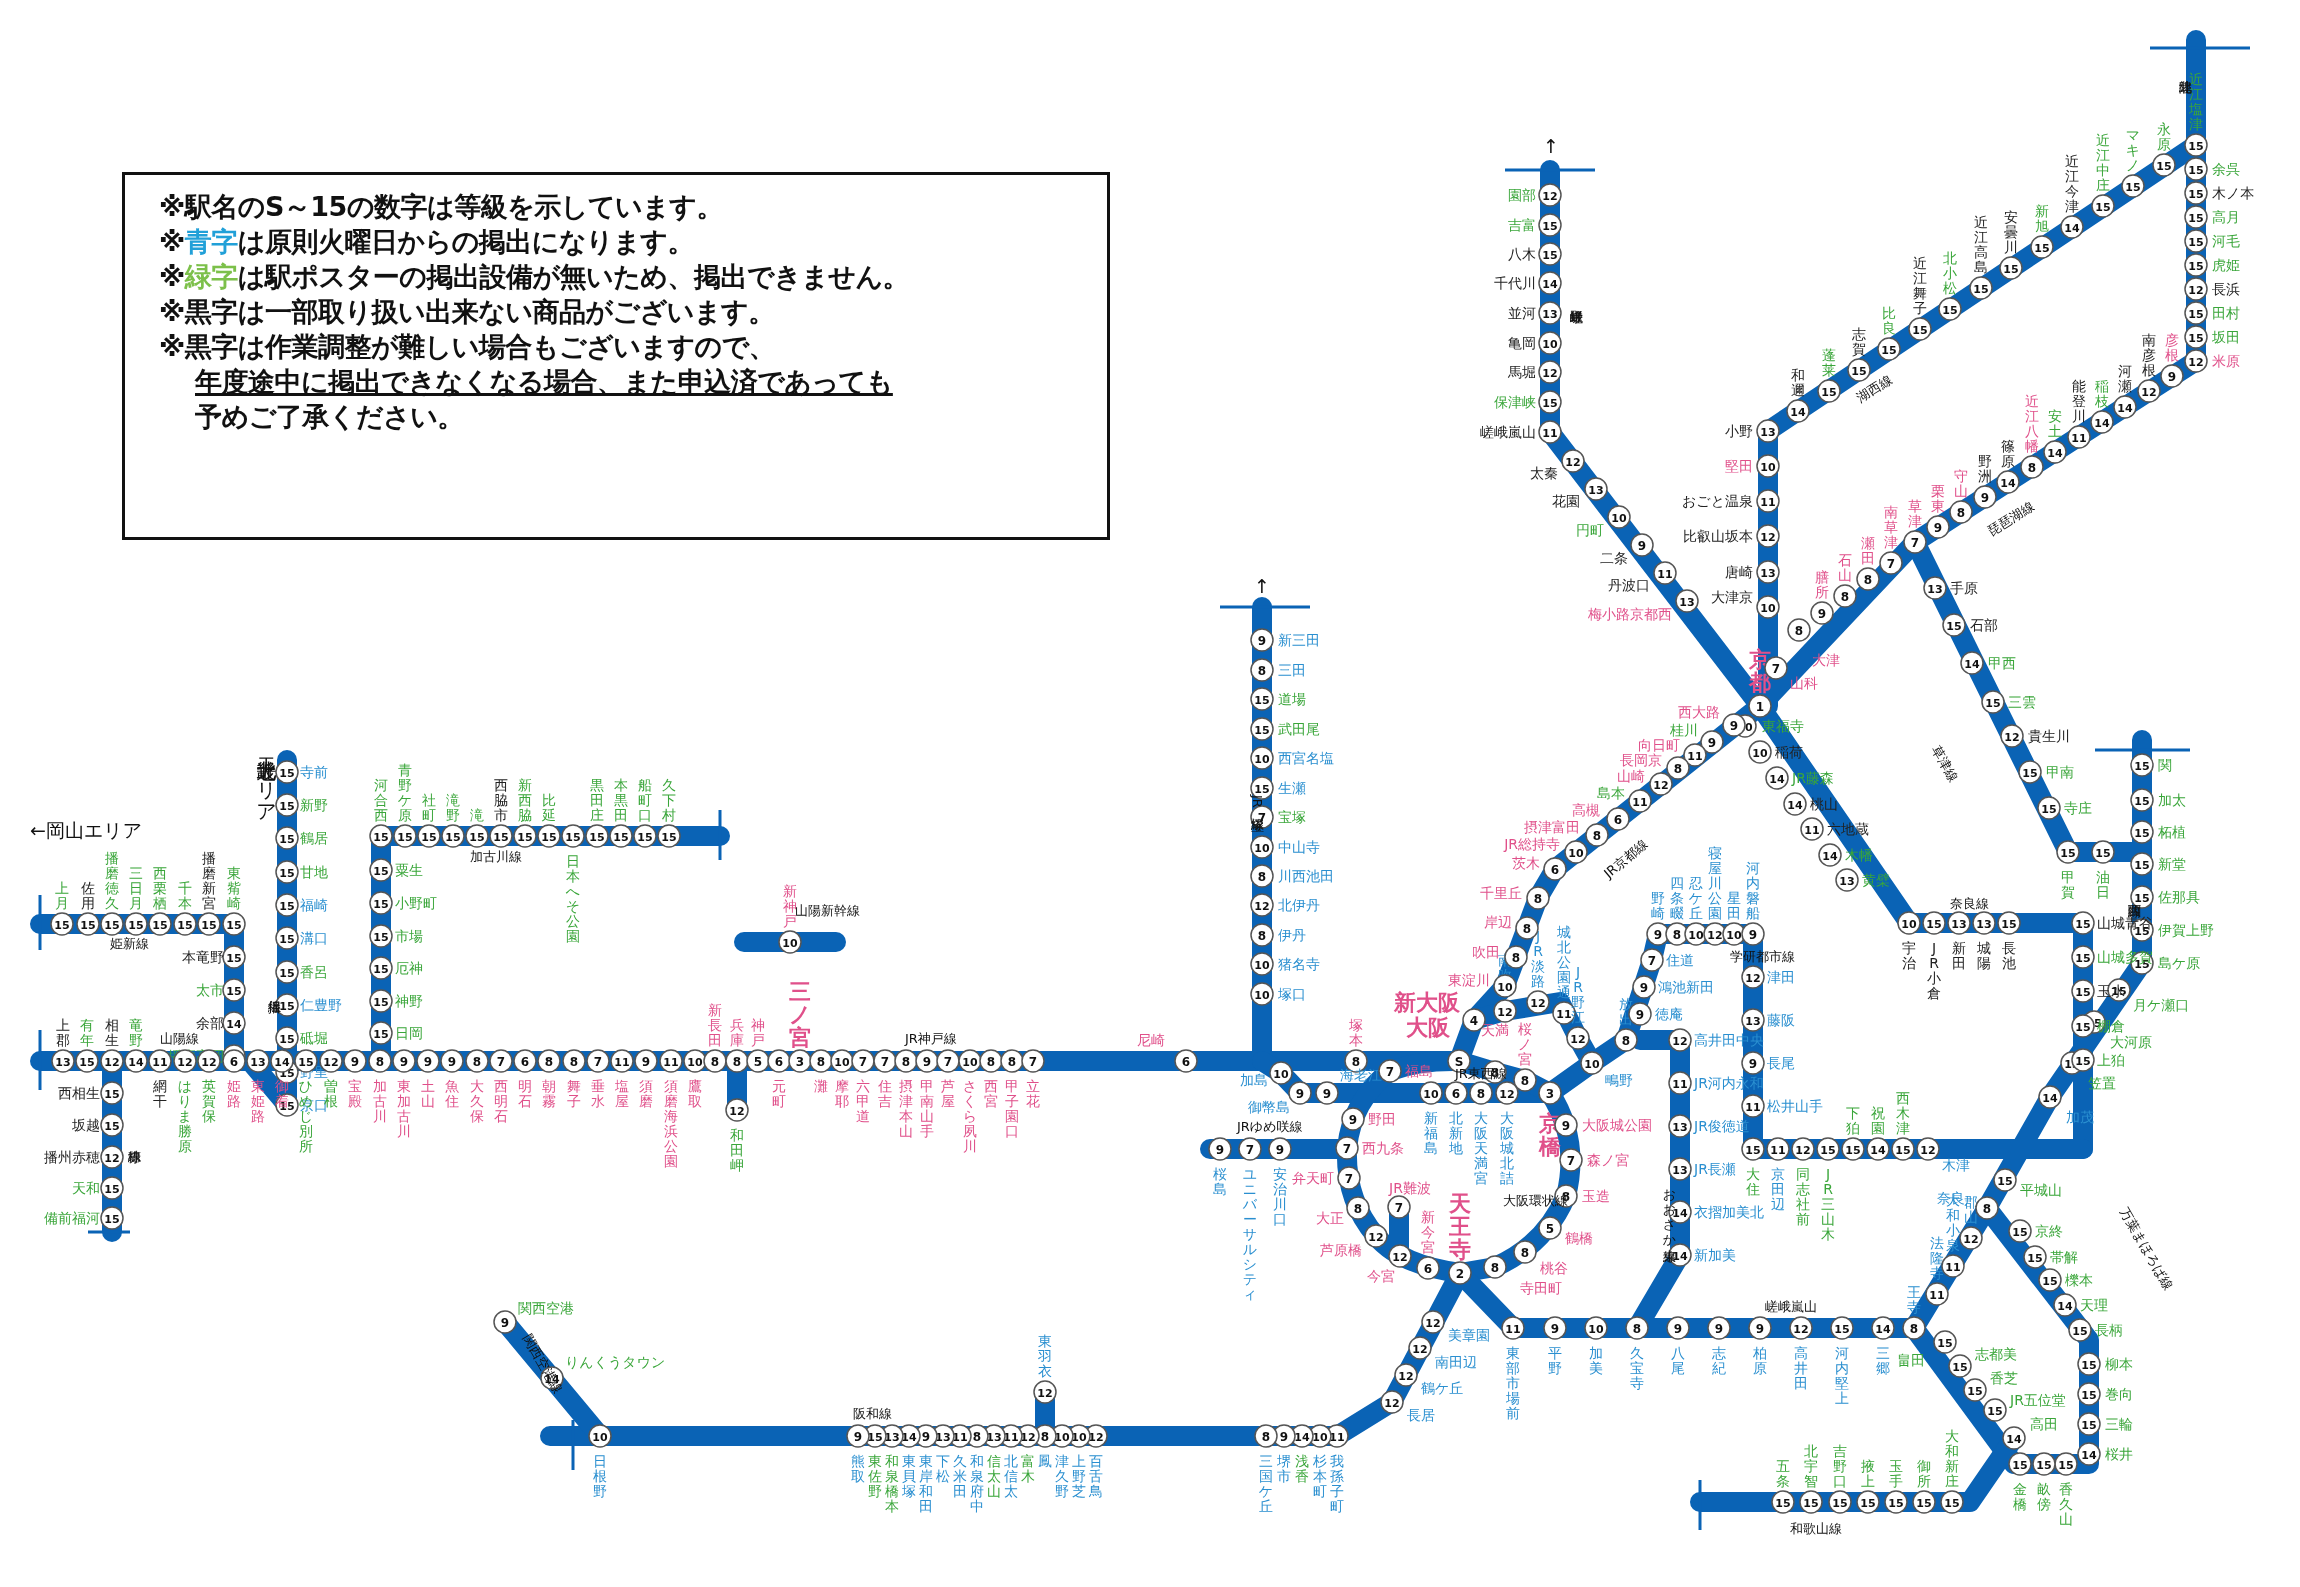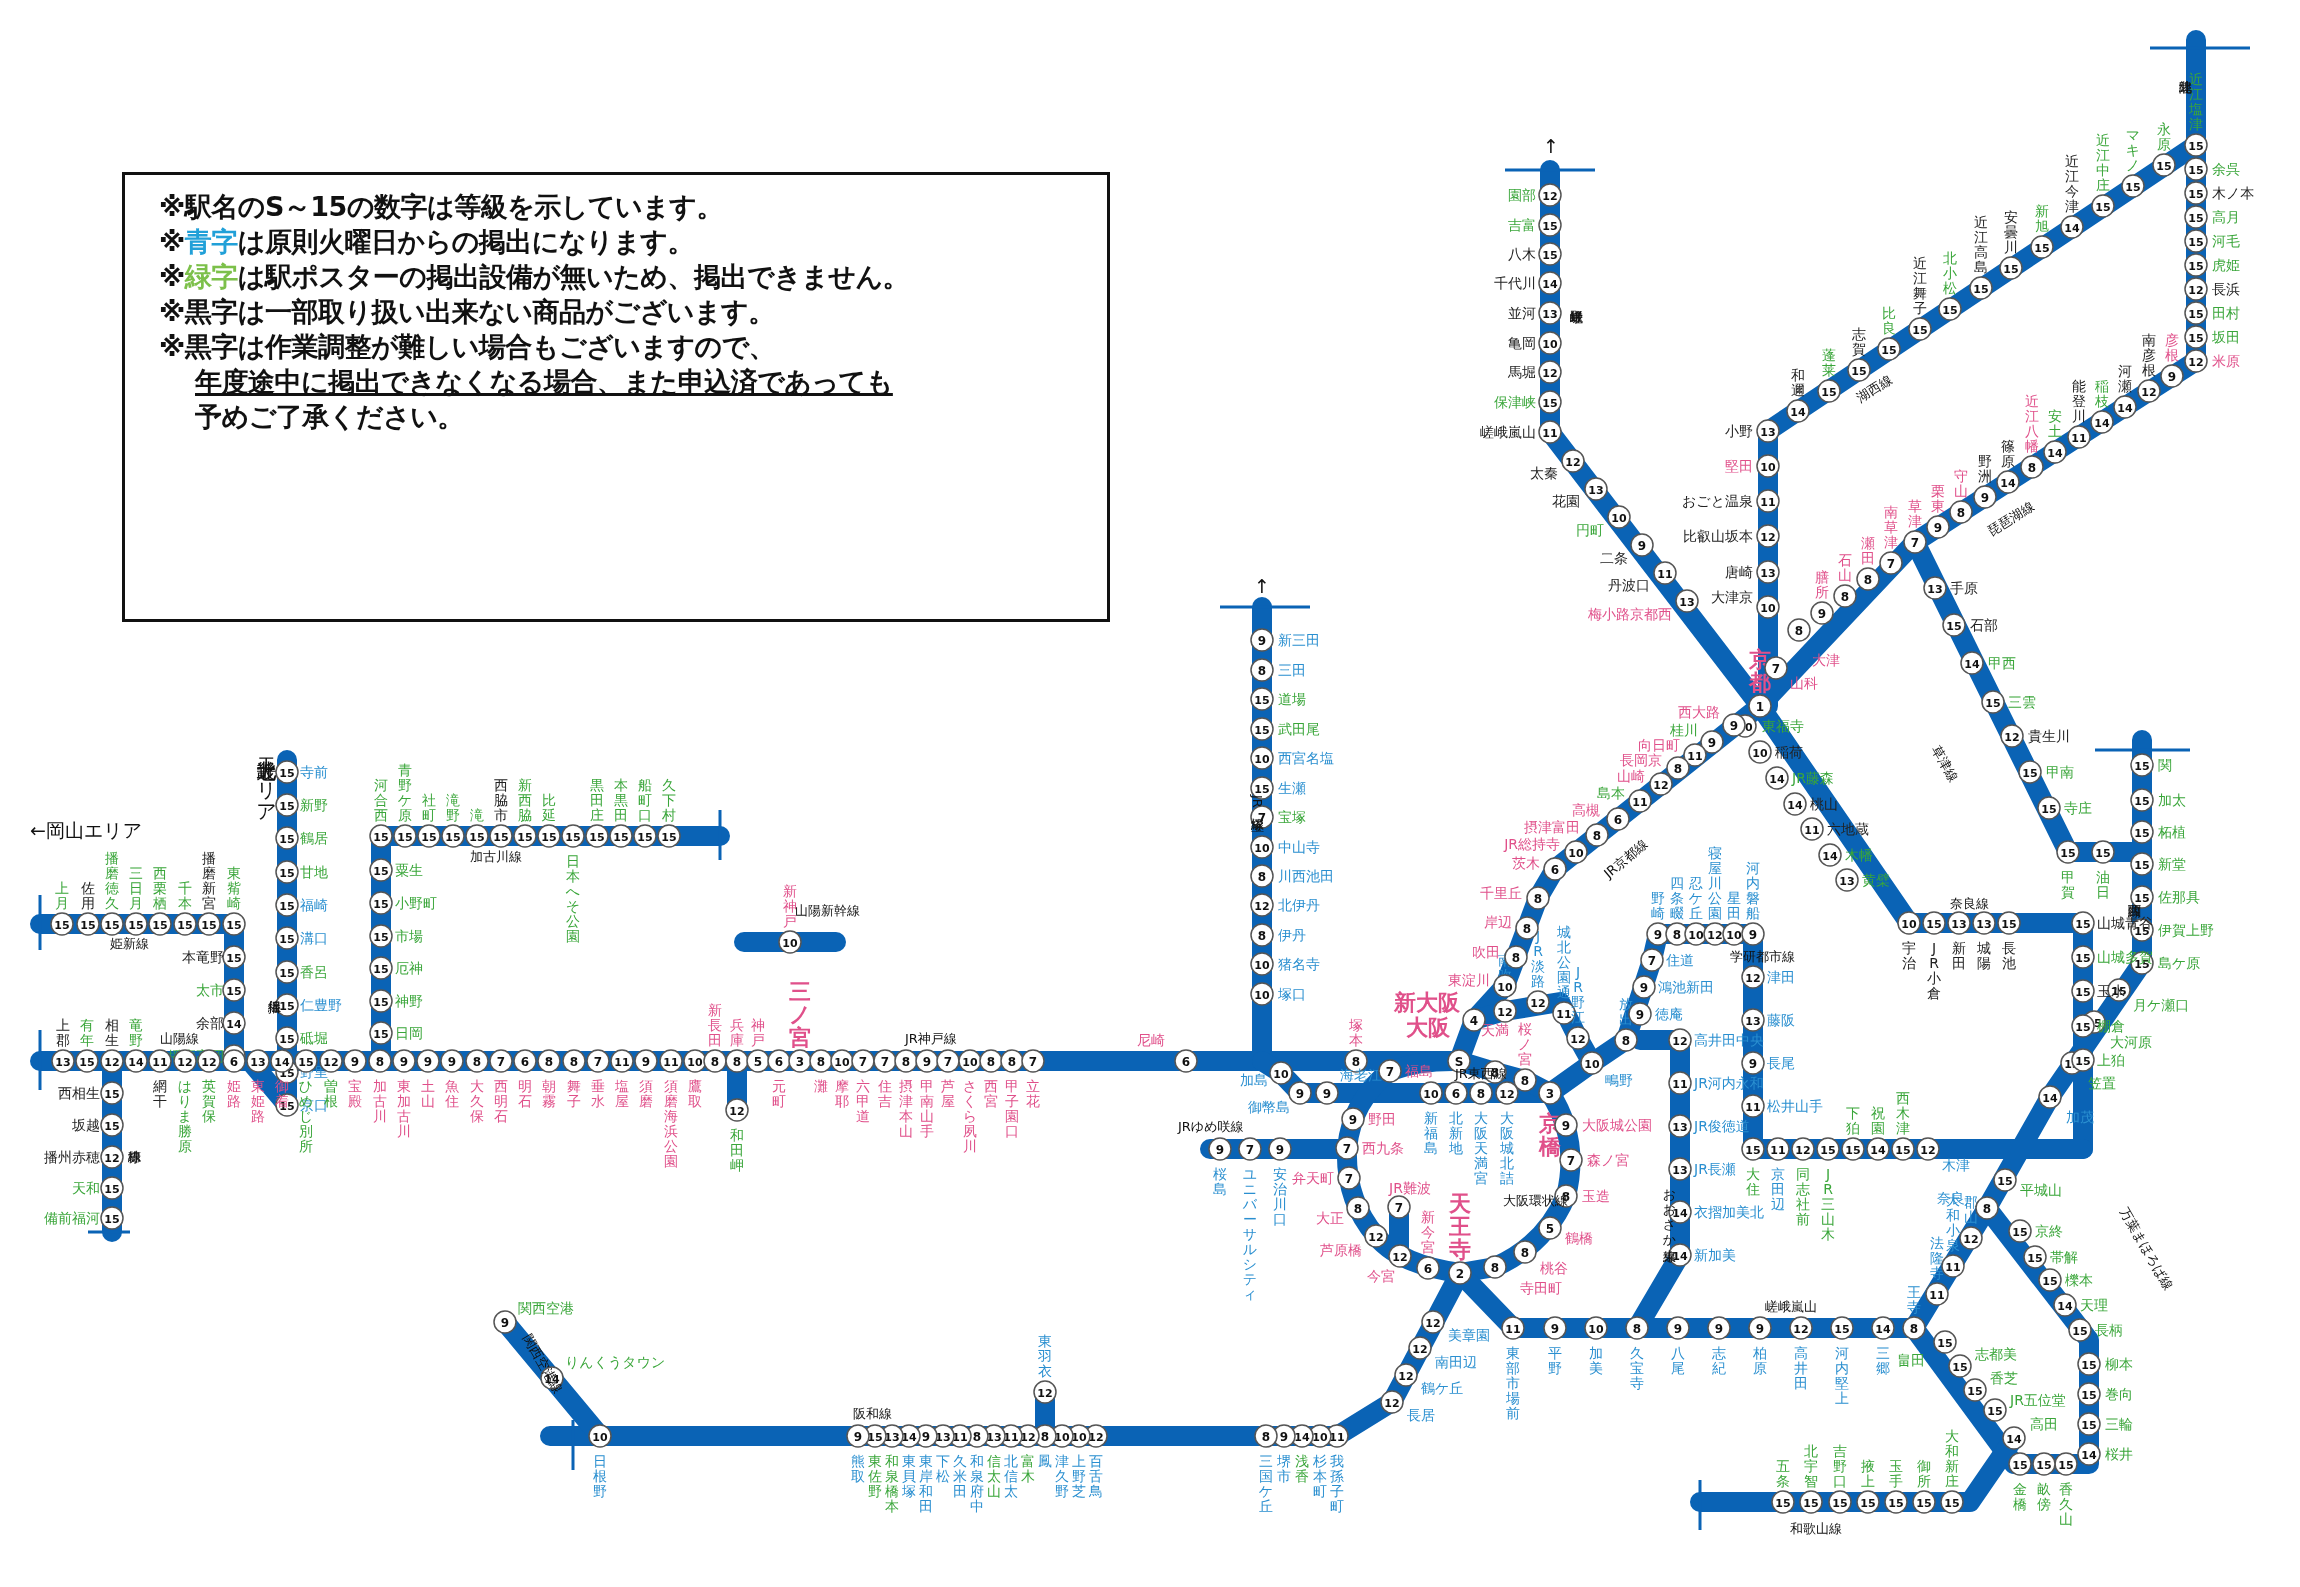--- a/index.html
+++ b/index.html
@@ -1,18 +1,18 @@
 <!DOCTYPE html>
 <html><head>
 <meta charset="utf-8">
 <style>
   html,body{margin:0;padding:0;background:#fff;}
   body{width:2300px;height:1587px;position:relative;overflow:hidden;font-family:"DejaVu Sans","Liberation Sans",sans-serif;}
   #map{position:absolute;left:0;top:0;}
-  .notice{position:absolute;left:122px;top:172px;width:988px;height:450px;border:3px solid #111;background:#fff;box-sizing:border-box;padding:14px 0 0 34px;}
+  .notice{position:absolute;left:122px;top:172px;width:988px;height:368px;border:3px solid #111;background:#fff;box-sizing:border-box;padding:14px 0 0 34px;}
   .notice p{margin:0;font-size:27px;line-height:35px;color:#111;font-weight:bold;white-space:nowrap;letter-spacing:-0.5px;}
   .notice p.indent{padding-left:36px;}
   .notice u{text-decoration:underline;text-decoration-thickness:3px;}
   .red{color:#e02020;} .blue{color:#21a0d8;margin-top:48px;} .green{color:#7cc04a;}
   .lbl{position:absolute;font-size:19px;color:#111;white-space:nowrap;}
   .vlbl{position:absolute;font-size:13px;color:#111;writing-mode:vertical-rl;white-space:nowrap;}
 </style>
 </head>
 <body>
 
@@ -2211,19 +2211,19 @@
 <div class="lbl" style="left:470px;top:848px;font-size:13px;">加古川線</div>
 <div class="lbl" style="left:795px;top:902px;font-size:13px;">山陽新幹線</div>
 <div class="lbl" style="left:905px;top:1030px;font-size:13px;">JR神戸線</div>
 <div class="lbl" style="left:1600px;top:850px;font-size:13px;transform:rotate(-40deg);">JR京都線</div>
 <div class="lbl" style="left:1855px;top:380px;font-size:13px;transform:rotate(-32deg);">湖西線</div>
 <div class="lbl" style="left:1985px;top:510px;font-size:13px;transform:rotate(-32deg);">琵琶湖線</div>
 <div class="lbl" style="left:1925px;top:755px;font-size:13px;transform:rotate(60deg);">草津線</div>
 <div class="lbl" style="left:1950px;top:895px;font-size:13px;">奈良線</div>
 <div class="lbl" style="left:1730px;top:948px;font-size:13px;">学研都市線</div>
 <div class="lbl" style="left:1455px;top:1065px;font-size:13px;">JR東西線</div>
-<div class="lbl" style="left:1178px;top:1118px;font-size:13px;">JRゆめ咲線</div>
+<div class="lbl" style="left:1237px;top:1118px;font-size:13px;">JRゆめ咲線</div>
 <div class="lbl" style="left:1490px;top:1192px;font-size:13px;margin-left:13px;">大阪環状線</div>
 <div class="lbl" style="left:1765px;top:1298px;font-size:13px;">嵯峨嵐山</div>
 <div class="lbl" style="left:2100px;top:1240px;font-size:13px;transform:rotate(60deg);">万葉まほろば線</div>
 <div class="lbl" style="left:1790px;top:1520px;font-size:13px;">和歌山線</div>
 <div class="lbl" style="left:853px;top:1405px;font-size:13px;">阪和線</div>
 <div class="lbl" style="left:510px;top:1355px;font-size:13px;transform:rotate(60deg);">関西空港線</div>
 
 </body></html>

